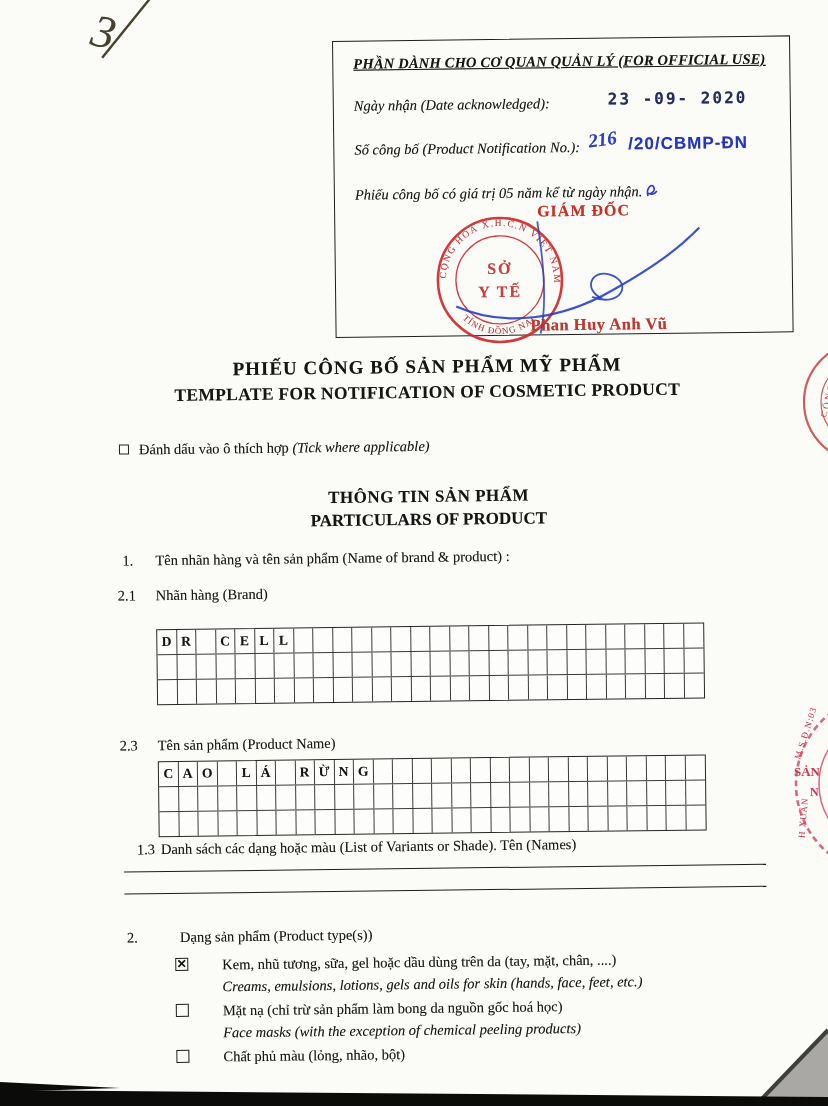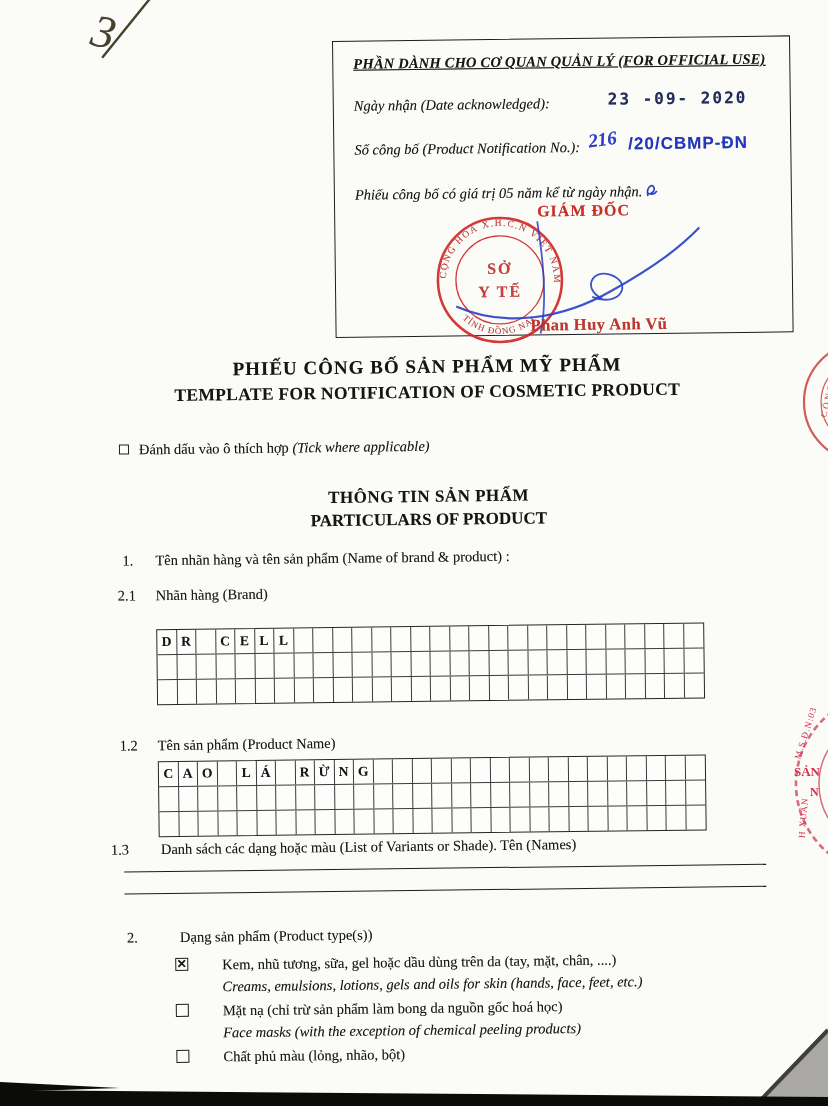--- a/index.html
+++ b/index.html
@@ -214,21 +214,21 @@
           <div class="grid-cell"></div>
           <div class="grid-cell"></div>
           <div class="grid-cell"></div>
           <div class="grid-cell"></div>
           <div class="grid-cell"></div>
           <div class="grid-cell"></div>
           <div class="grid-cell"></div>
         </div>
       </div>
 
-    <div class="item-no" style="left:117px;top:734px">1.2</div>
+    <div class="item-no" style="left:117px;top:734px">2.3</div>
     <div class="item-label" style="left:155px;top:734px">Tên sản phẩm (Product Name)</div>
     <div class="letter-grid" style="top:758px">
         <div class="grid-row">
           <div class="grid-cell">C</div>
           <div class="grid-cell">A</div>
           <div class="grid-cell">O</div>
           <div class="grid-cell"></div>
           <div class="grid-cell">L</div>
           <div class="grid-cell">Á</div>
           <div class="grid-cell"></div>
@@ -309,21 +309,21 @@
           <div class="grid-cell"></div>
           <div class="grid-cell"></div>
           <div class="grid-cell"></div>
           <div class="grid-cell"></div>
           <div class="grid-cell"></div>
           <div class="grid-cell"></div>
           <div class="grid-cell"></div>
         </div>
       </div>
 
-    <div class="item-no" style="left:107px;top:838px">1.3</div>
+    <div class="item-no" style="left:133px;top:838px">1.3</div>
     <div class="item-label" style="left:157px;top:838px">Danh sách các dạng hoặc màu (List of Variants or Shade). Tên (Names)</div>
     <div class="vline" style="top:868px"></div>
     <div class="vline" style="top:890px"></div>
 
     <div class="item-no" style="left:122px;top:926px">2.</div>
     <div class="item-label" style="left:175px;top:926px">Dạng sản phẩm (Product type(s))</div>
 
     <div class="options">
       <div class="opt">
         <span class="cb checked">✕</span>

